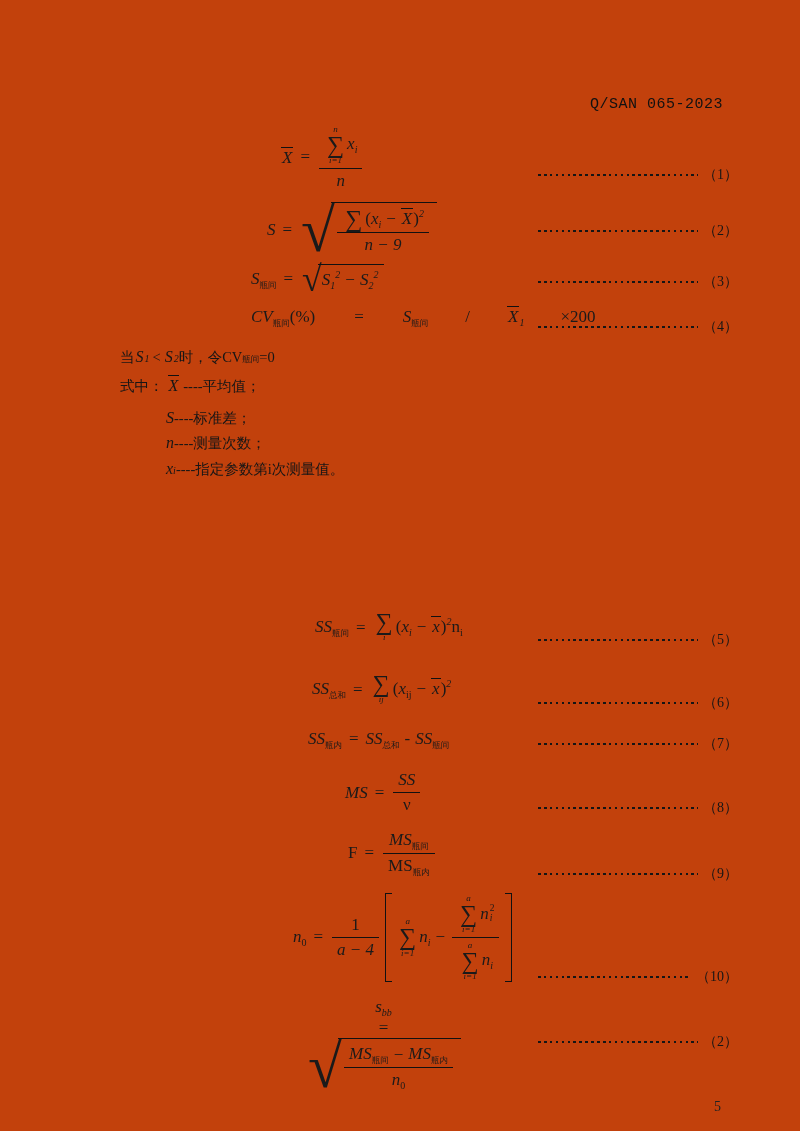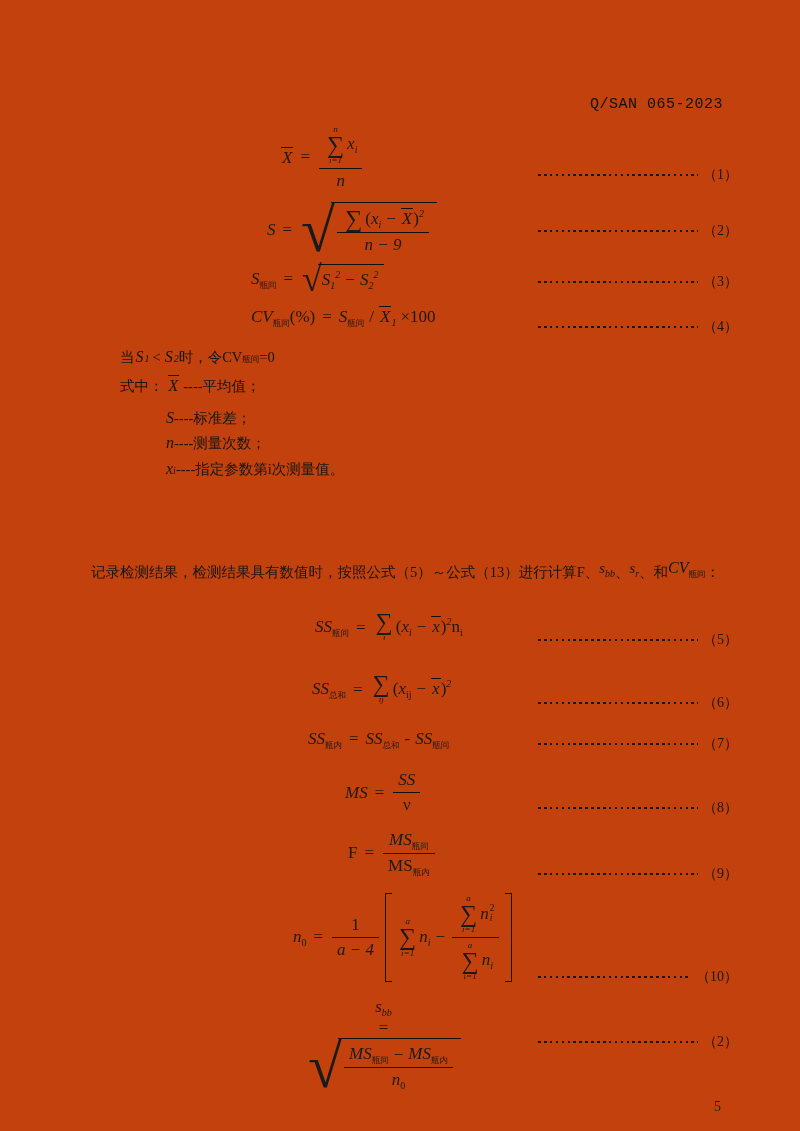--- a/index.html
+++ b/index.html
@@ -115,27 +115,27 @@
       <span class="body">
         <span class="grp"><span class="it">S</span><sub>1</sub><sup>2</sup><span class="op">−</span><span class="it">S</span><sub>2</sub><sup>2</sup></span>
       </span>
     </span>
   </div>
   <div class="leader" style="top:273px;">
     <span class="dots"></span>
     <span class="eqno">（3）</span>
   </div>
 
-  <div class="abs math" style="left:251px;top:306px;">
+  <div class="abs math" style="left:251px;top:306px;gap:32px;">
     <span class="grp"><span class="it">CV</span><sub class="csub">瓶间</sub><span class="up">(%)</span></span>
     <span class="rel">=</span>
     <span class="grp"><span class="it">S</span><sub class="csub">瓶间</sub></span>
     <span class="op">/</span>
     <span class="grp"><span class="bar"><span class="it">X</span></span><sub>1</sub></span>
-    <span class="up" style="margin-left:4px;">×100</span>
+    <span class="up" style="margin-left:4px;">×200</span>
   </div>
   <div class="leader" style="top:318px;">
     <span class="dots"></span>
     <span class="eqno">（4）</span>
   </div>
 
   <div class="abs txt" style="left:120px;top:348px;">
     <span>当</span>
       <span class="it" style="font-size:16px;margin:0 1px;">S</span>
       <sub>1</sub>
@@ -160,23 +160,20 @@
     <span class="it" style="font-size:16px;">n</span>
       <span>----测量次数；</span>
   </div>
   <div class="abs txt" style="left:166px;top:460px;">
     <span class="it" style="font-size:16px;">x</span>
       <sub>i</sub>
       <span>----指定参数第i次测量值。</span>
   </div>
 
 
-  <div class="abs para" style="left:62px;top:558px;width:692px;white-space:nowrap;">
-    <span>记录检测结果，检测结果具有数值时，按照公式（5）～公式（13）进行计算F、</span><span class="raised"><span class="it">s</span><sub>bb</sub></span><span>、</span><span class="raised"><span class="it">s</span><sub>r</sub></span><span>、和</span><span class="raised cvbig"><span class="it">CV</span><sub class="csub">瓶间</sub></span><span>：</span>
-  </div>
 
   <div class="abs math" style="left:315px;top:612px;">
     <span class="grp"><span class="it">SS</span><sub class="csub">瓶间</sub></span>
     <span class="rel">=</span>
     <span class="sum">
         <span class="sym">∑</span>
         <span class="lim up">i</span>
       </span>
     <span class="grp"><span class="up">(</span><span class="it">x</span><sub>i</sub><span class="op">−</span><span class="bar"><span class="it">x</span></span><span class="up">)</span><sup>2</sup><span class="up">n</span><sub class="up">i</sub></span>
   </div>

